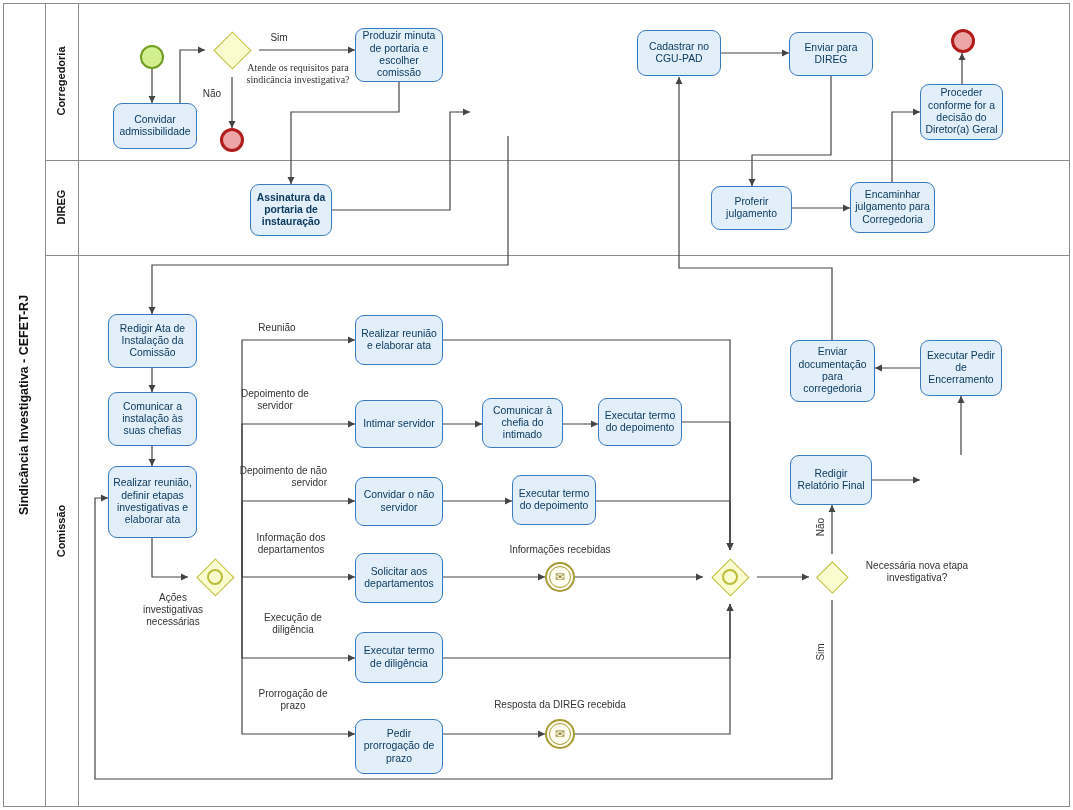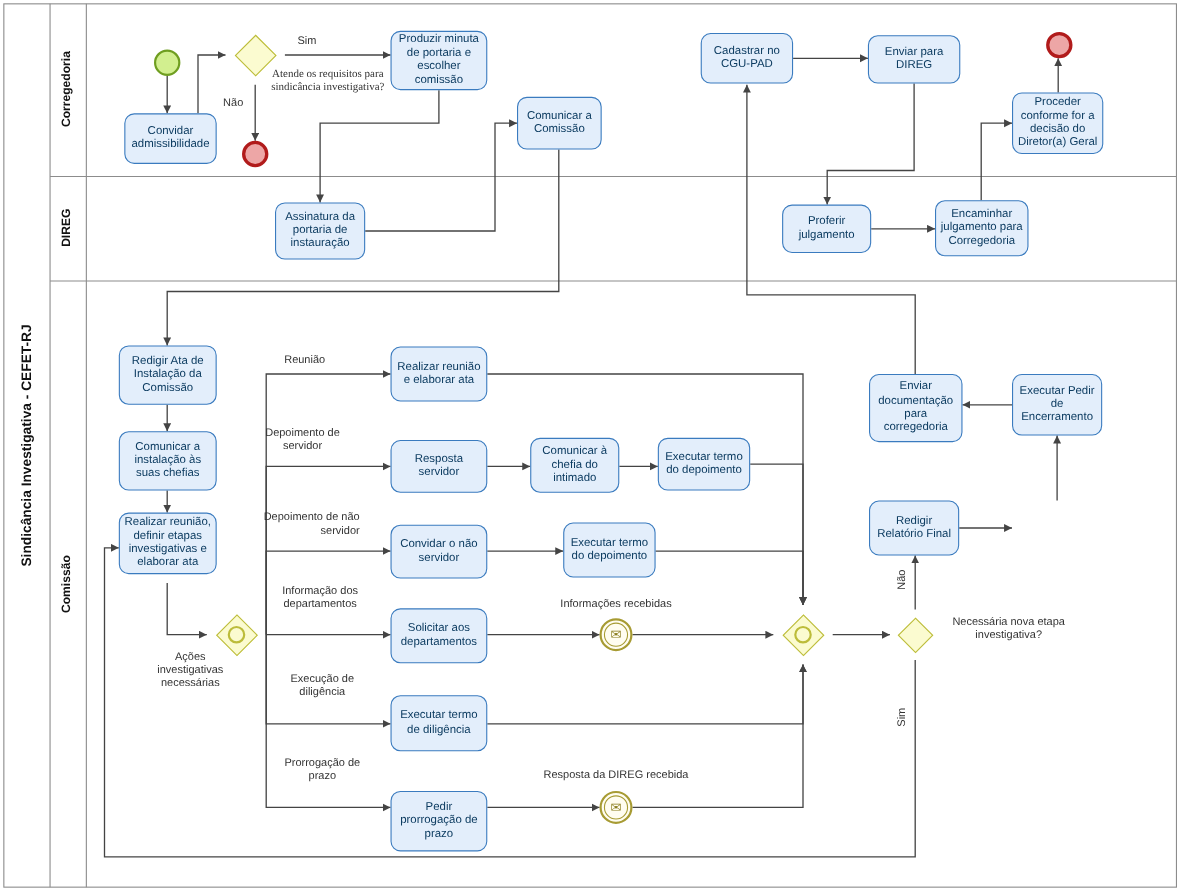--- a/index.html
+++ b/index.html
@@ -120,34 +120,33 @@
   <div class="gw" style="left:711px;top:558px;width:38px;height:38px;">
     <div class="diamond"></div>
     <div class="gw-circle"></div>
   </div>
   <div class="gw" style="left:816px;top:561px;width:32px;height:32px;">
     <div class="diamond"></div>
   </div>
 
   <div class="task" style="left:113px;top:103px;width:84px;height:46px;">Convidar admissibilidade</div>
   <div class="task" style="left:355px;top:28px;width:88px;height:54px;">Produzir minuta de portaria e escolher comissão</div>
-  <div class="task" style="left:470px;top:88px;width:77px;height:48px;">Comunicar a Comissão</div>
   <div class="task" style="left:637px;top:30px;width:84px;height:46px;">Cadastrar no CGU-PAD</div>
   <div class="task" style="left:789px;top:32px;width:84px;height:44px;">Enviar para DIREG</div>
   <div class="task" style="left:920px;top:84px;width:83px;height:56px;">Proceder conforme for a decisão do Diretor(a) Geral</div>
 
-  <div class="task" style="left:250px;top:184px;width:82px;height:52px;">Assinatura da portaria de instauração</div>
+  <div class="task" style="left:250px;top:184px;width:82px;height:52px;font-weight:bold;">Assinatura da portaria de instauração</div>
   <div class="task" style="left:711px;top:186px;width:81px;height:44px;">Proferir julgamento</div>
   <div class="task" style="left:850px;top:182px;width:85px;height:51px;">Encaminhar julgamento para Corregedoria</div>
 
   <div class="task" style="left:108px;top:314px;width:89px;height:54px;">Redigir Ata de Instalação da Comissão</div>
   <div class="task" style="left:108px;top:392px;width:89px;height:54px;">Comunicar a instalação às suas chefias</div>
-  <div class="task" style="left:108px;top:466px;width:89px;height:56px;">Realizar reunião, definir etapas investigativas e elaborar ata</div>
+  <div class="task" style="left:108px;top:466px;width:89px;height:72px;">Realizar reunião, definir etapas investigativas e elaborar ata</div>
   <div class="task" style="left:355px;top:315px;width:88px;height:50px;">Realizar reunião e elaborar ata</div>
-  <div class="task" style="left:355px;top:400px;width:88px;height:48px;">Resposta servidor</div>
+  <div class="task" style="left:355px;top:400px;width:88px;height:48px;">Intimar servidor</div>
   <div class="task" style="left:482px;top:398px;width:81px;height:50px;">Comunicar à chefia do intimado</div>
   <div class="task" style="left:598px;top:398px;width:84px;height:48px;">Executar termo do depoimento</div>
   <div class="task" style="left:355px;top:477px;width:88px;height:49px;">Convidar o não servidor</div>
   <div class="task" style="left:512px;top:475px;width:84px;height:50px;">Executar termo do depoimento</div>
   <div class="task" style="left:355px;top:553px;width:88px;height:50px;">Solicitar aos departamentos</div>
   <div class="task" style="left:355px;top:632px;width:88px;height:51px;">Executar termo de diligência</div>
   <div class="task" style="left:355px;top:707px;width:88px;height:55px;margin-top:12px;">Pedir prorrogação de prazo</div>
   <div class="task" style="left:790px;top:340px;width:85px;height:62px;">Enviar documentação para corregedoria</div>
   <div class="task" style="left:920px;top:340px;width:82px;height:56px;">Executar Pedir de Encerramento</div>
   <div class="task" style="left:790px;top:455px;width:82px;height:50px;">Redigir Relatório Final</div>

